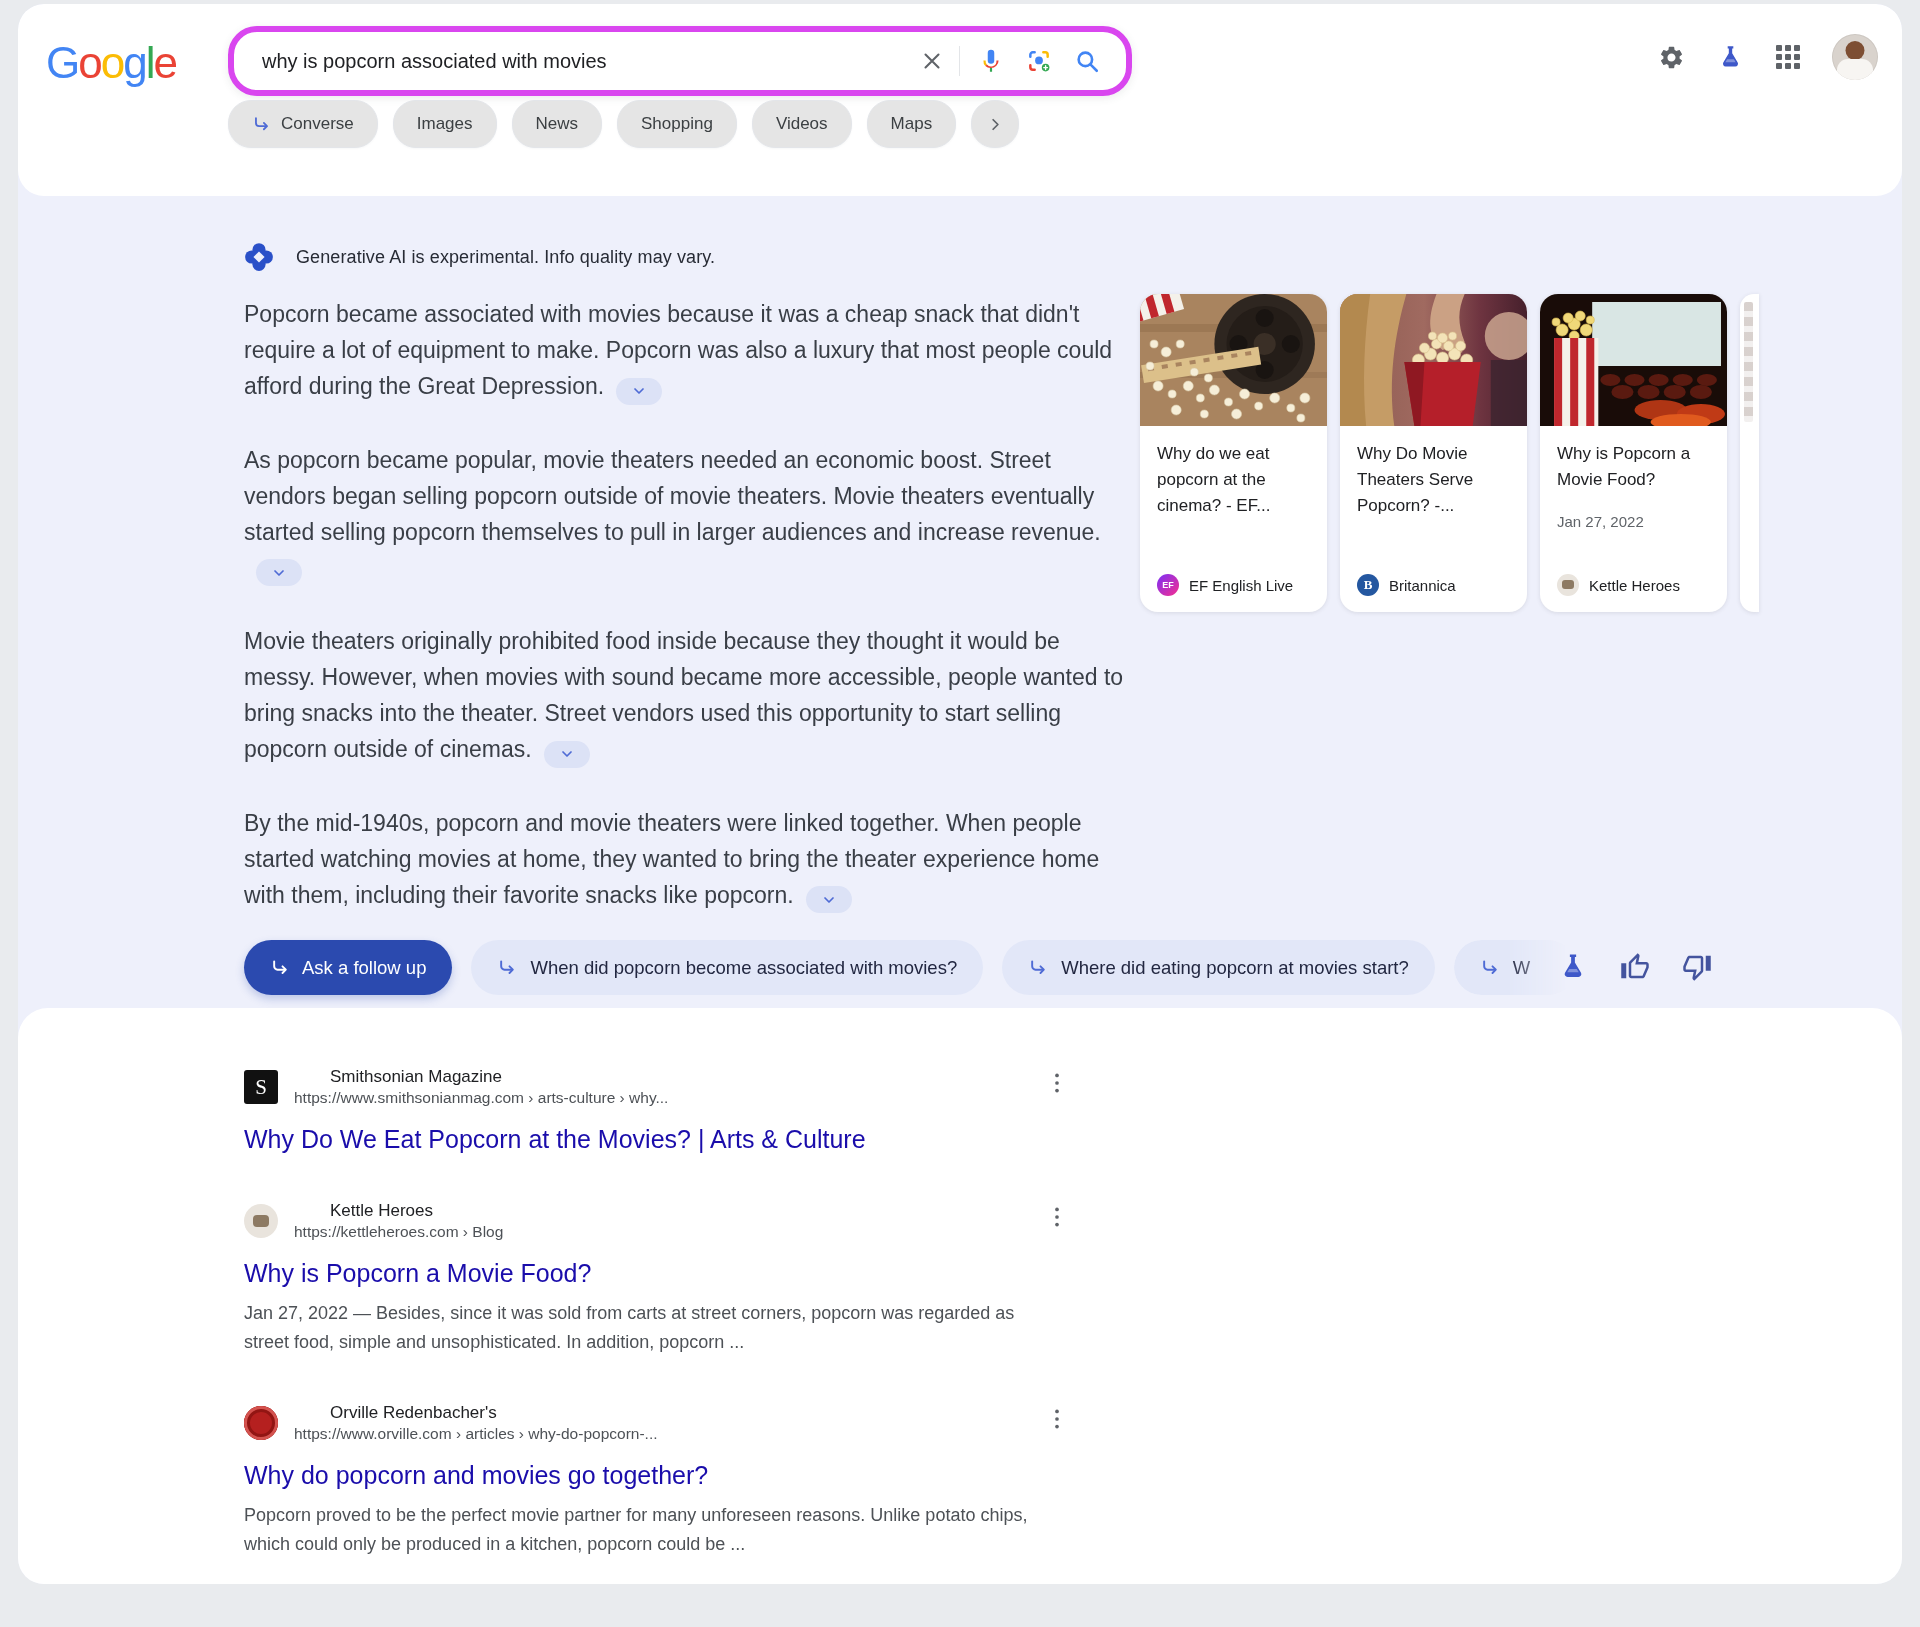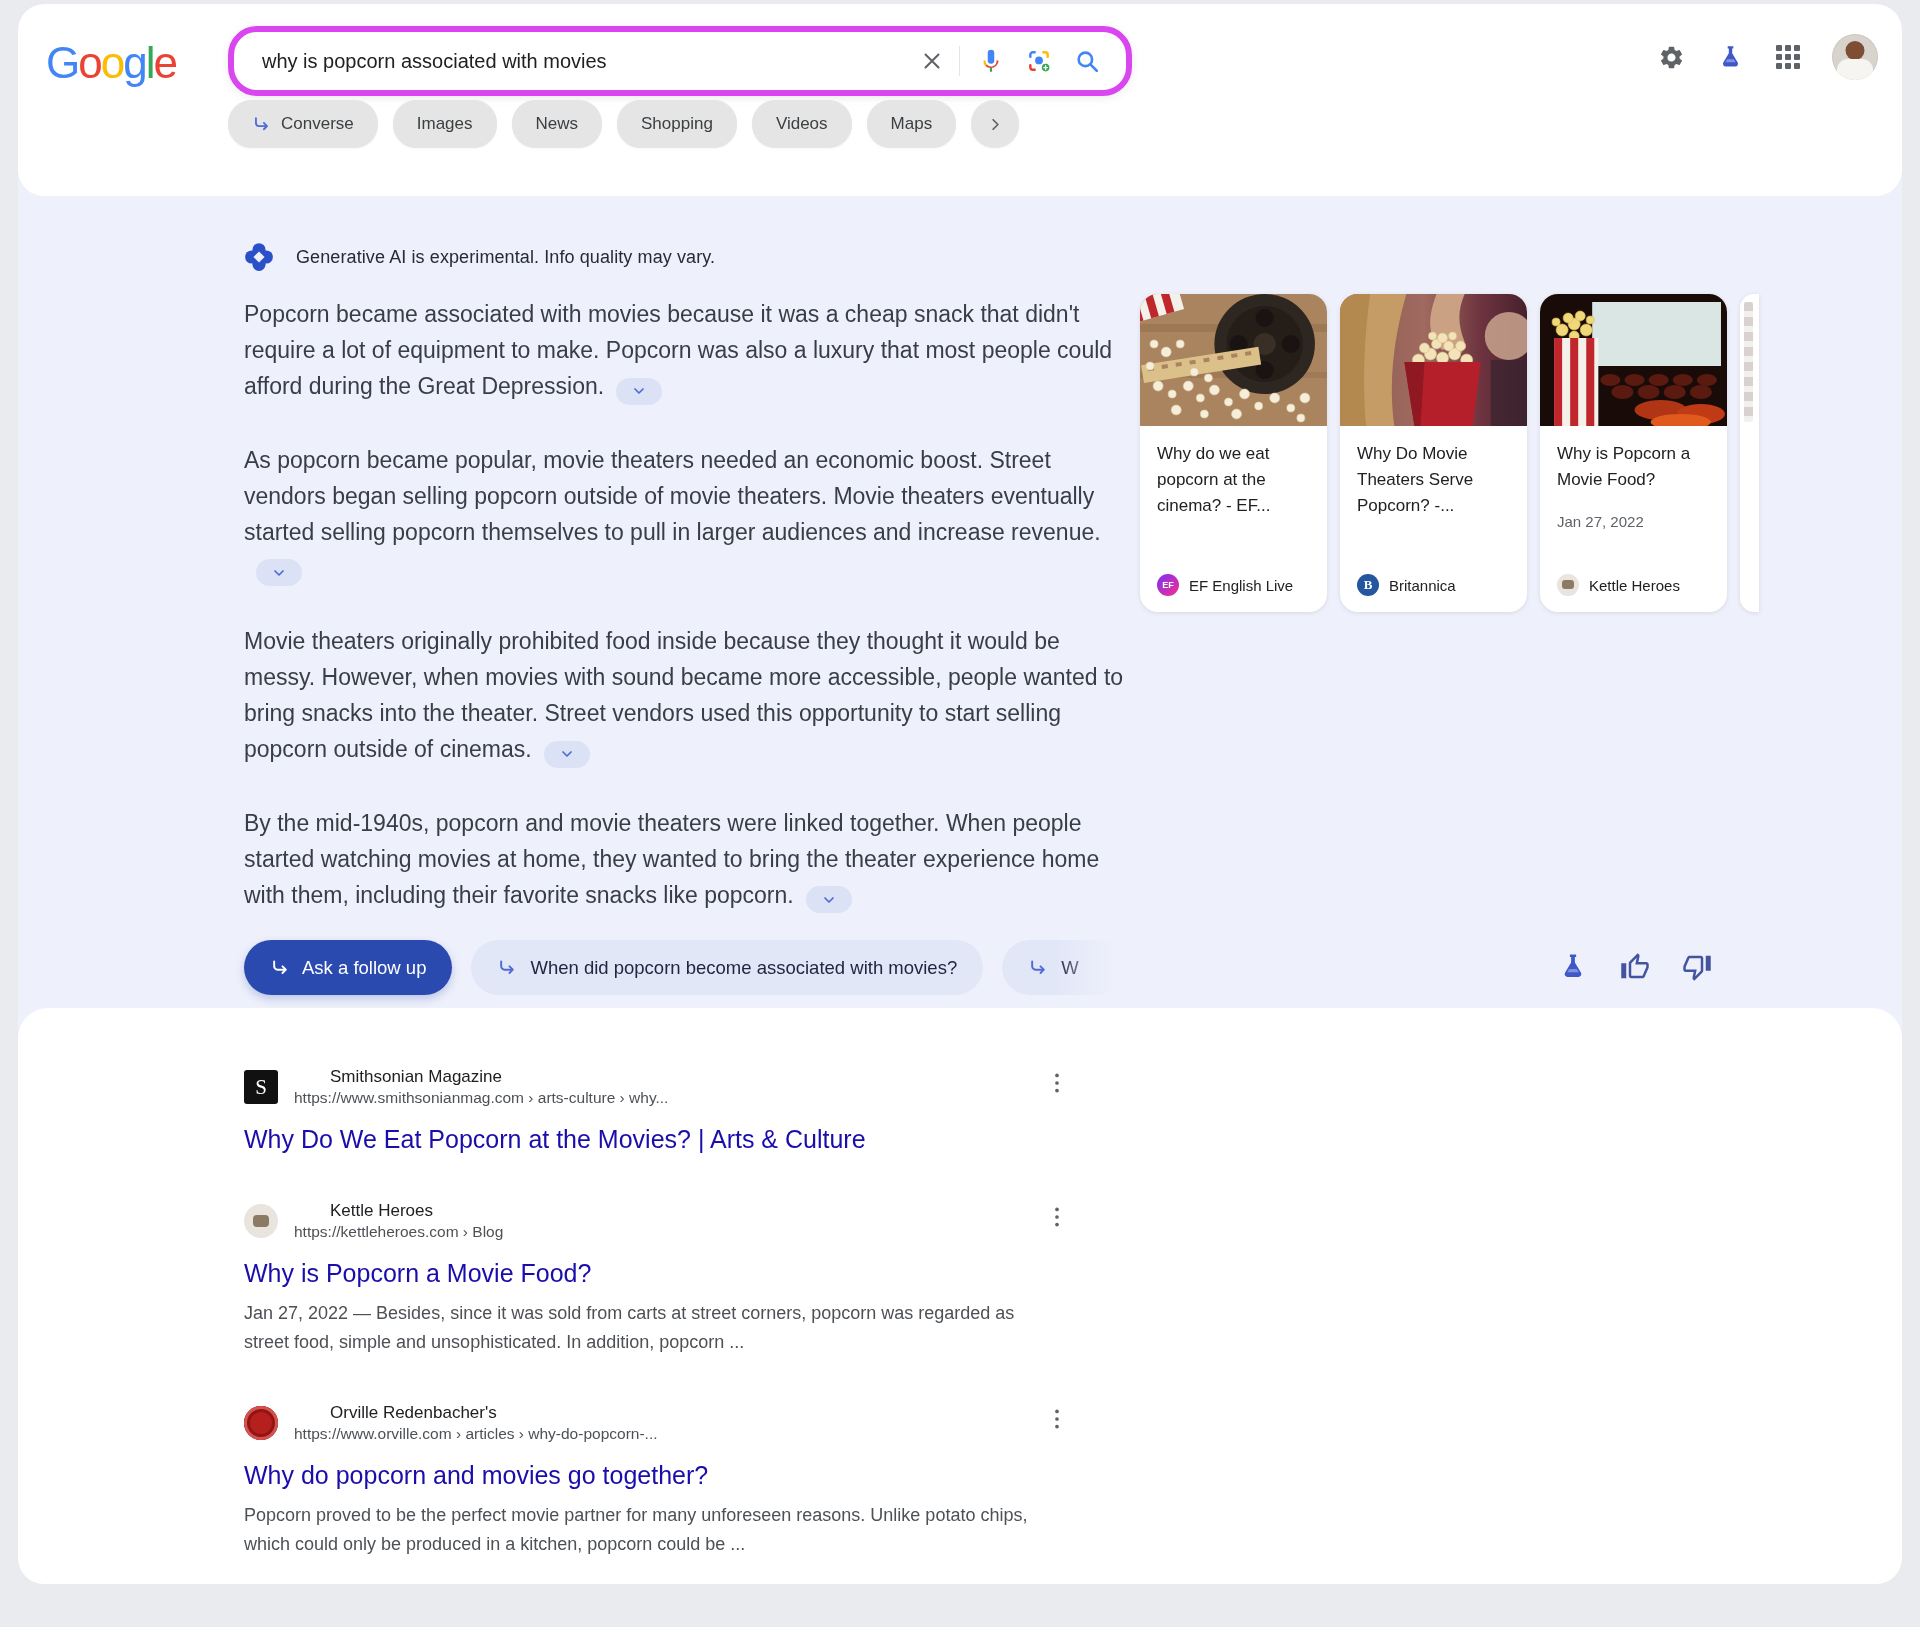--- a/index.html
+++ b/index.html
@@ -458,20 +458,27 @@
         </svg>
       <span>Ask a follow up</span>
     </div>
     <div class="chip">
       <svg viewBox="0 0 24 24" fill="none" stroke="#4f6bd5" stroke-width="2.3" stroke-linecap="round" stroke-linejoin="round">
           <path d="M5 4v6a4 4 0 0 0 4 4h9"></path>
           <path d="M15 10l4 4-4 4"></path>
         </svg>
       <span>When did popcorn become associated with movies?</span>
     </div>
+    <div class="chip">
+      <svg viewBox="0 0 24 24" fill="none" stroke="#4f6bd5" stroke-width="2.3" stroke-linecap="round" stroke-linejoin="round">
+          <path d="M5 4v6a4 4 0 0 0 4 4h9"></path>
+          <path d="M15 10l4 4-4 4"></path>
+        </svg>
+      <span>Where did eating popcorn at movies start?</span>
+    </div>
     <div class="chip chip-partial">
       <svg viewBox="0 0 24 24" fill="none" stroke="#4f6bd5" stroke-width="2.3" stroke-linecap="round" stroke-linejoin="round">
           <path d="M5 4v6a4 4 0 0 0 4 4h9"></path>
           <path d="M15 10l4 4-4 4"></path>
         </svg>
       <span>W</span>
     </div>
   </div>
 
   <div class="feedback">

